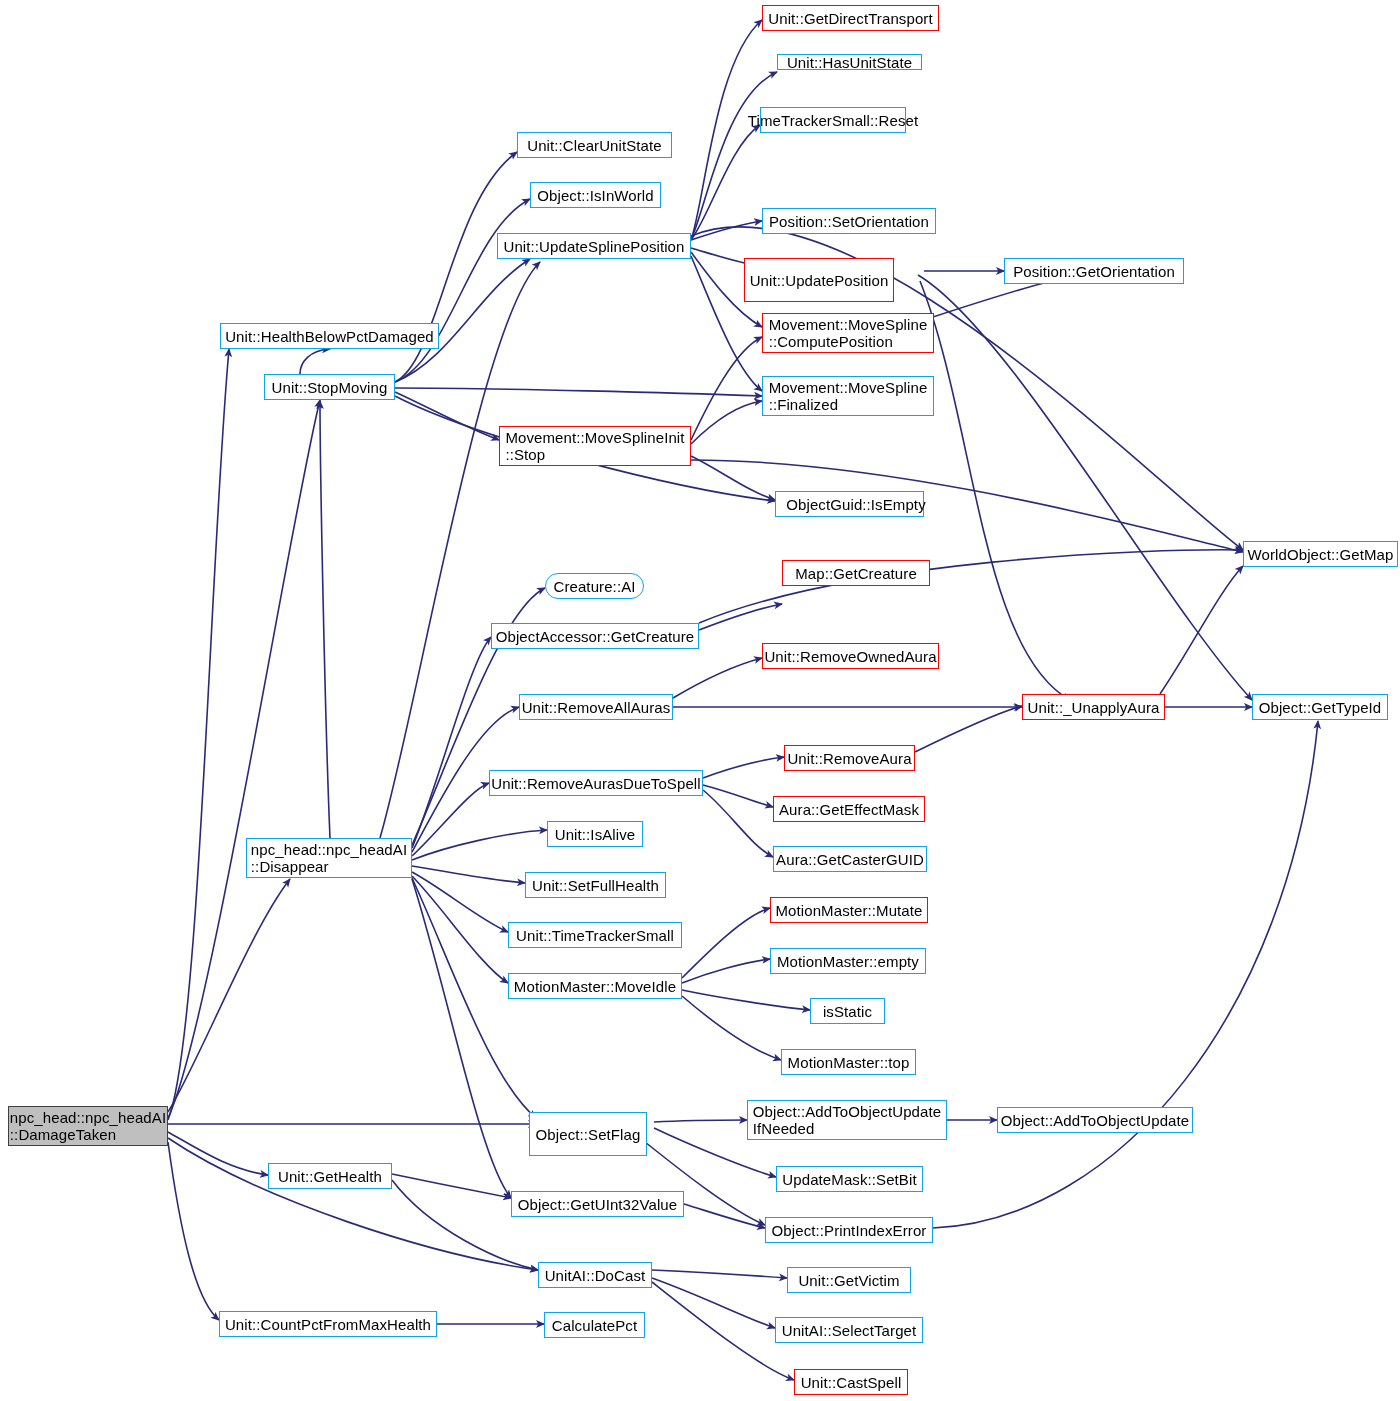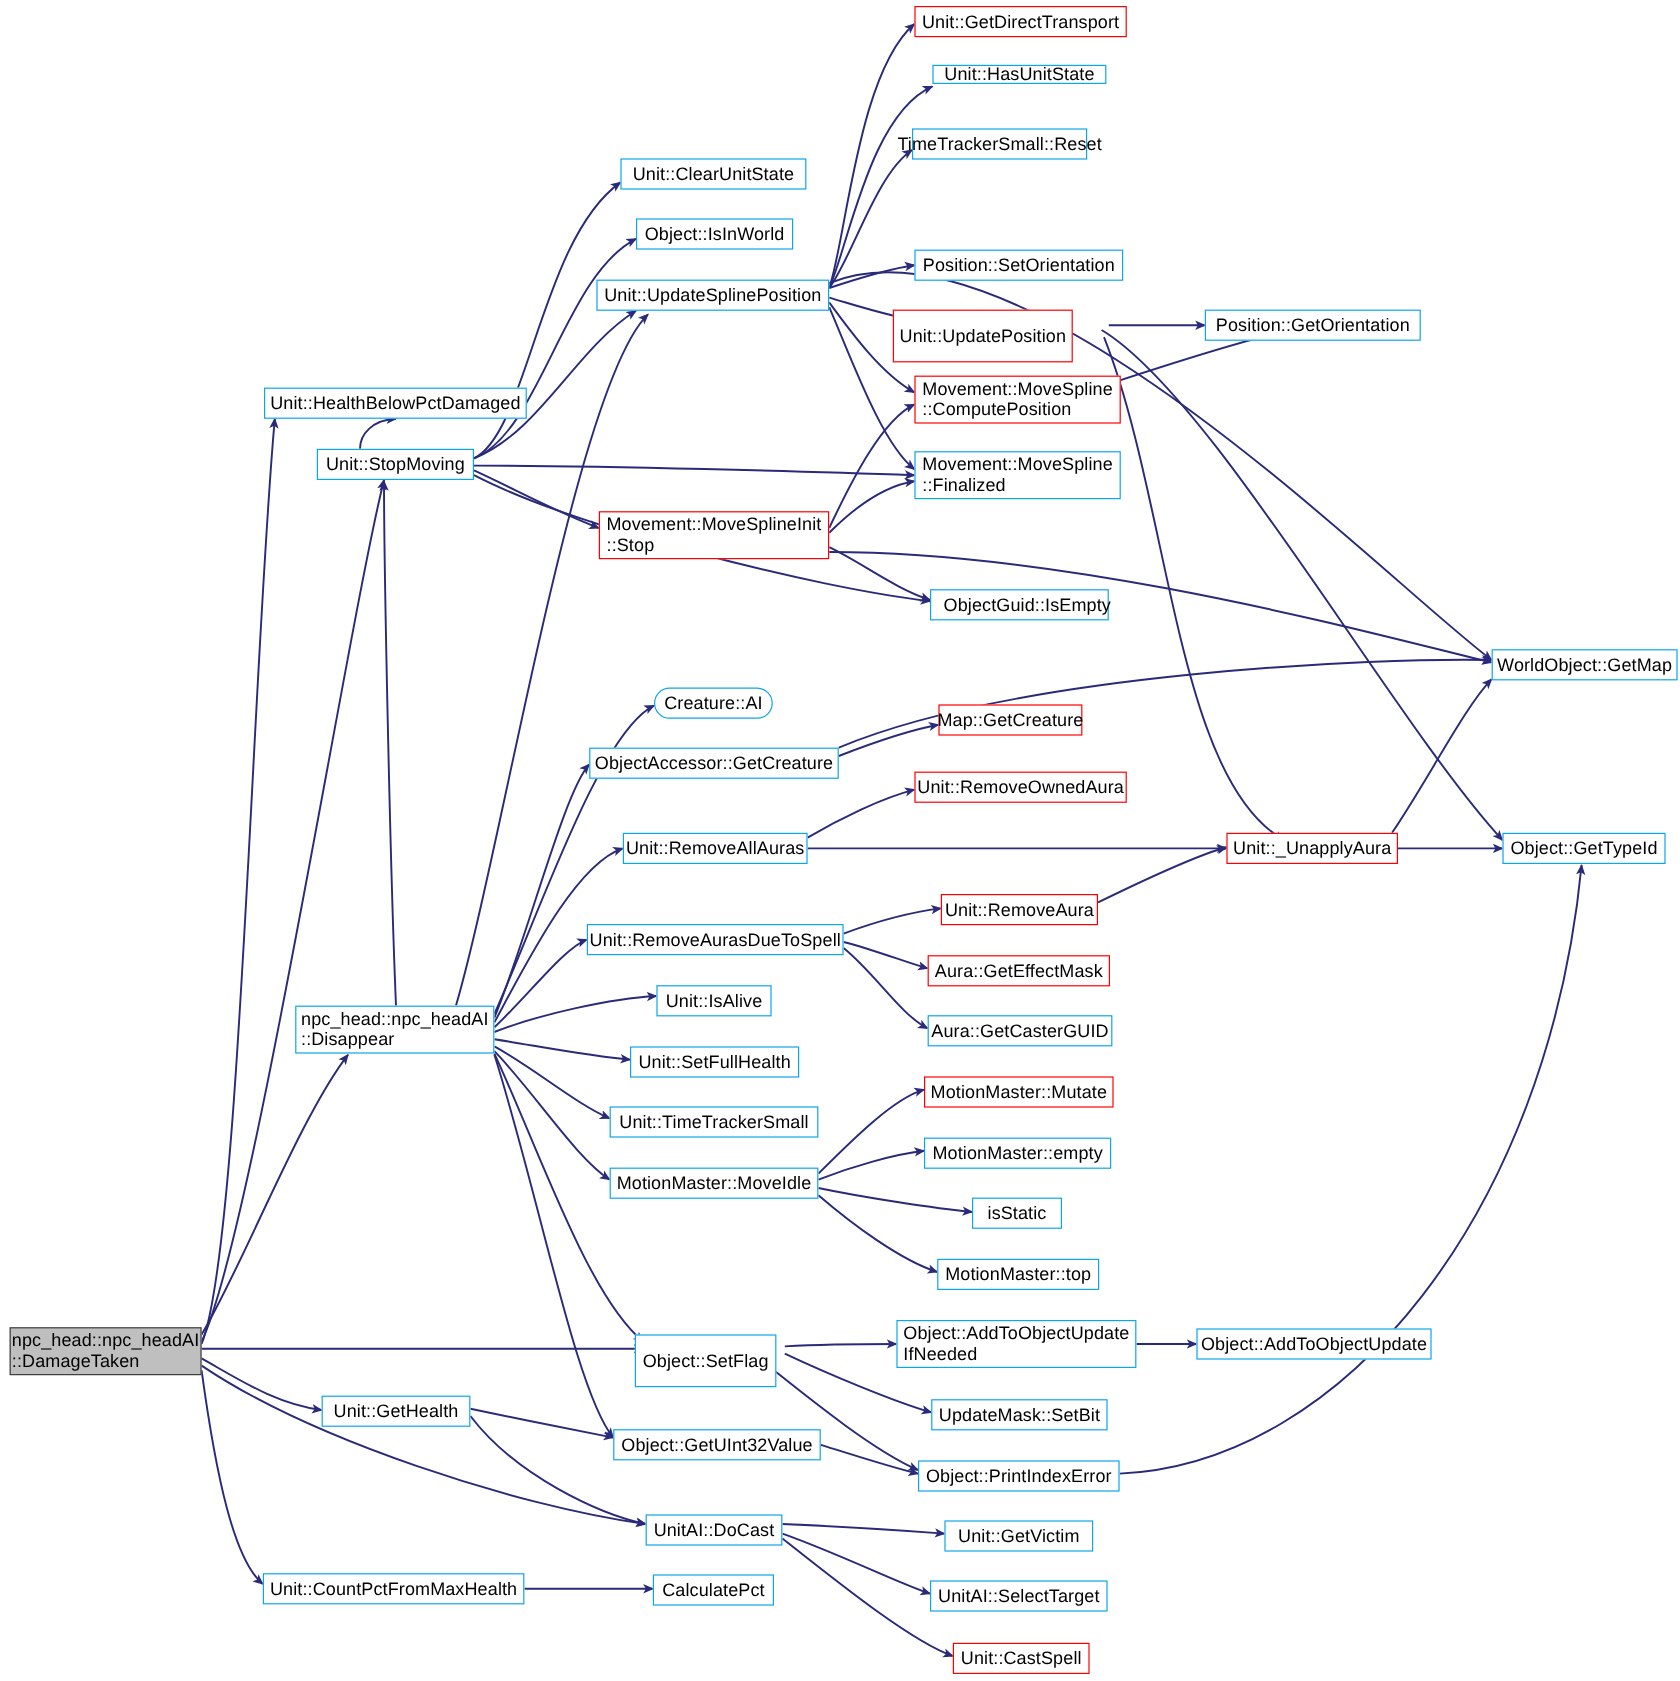--- a/index.html
+++ b/index.html
@@ -132,21 +132,21 @@
 ::ComputePosition</div>
       <div class="node" style="left: 762px; top: 376px; width: 172px; height: 40px;">Movement::MoveSpline
 ::Finalized</div>
       <div class="node red" style="left: 499px; top: 426px; width: 192px; height: 40px;">Movement::MoveSplineInit
 ::Stop</div>
       <div class="node" style="left: 775px; top: 491px; width: 149px; height: 26px; padding-left: 17px;">ObjectGuid::IsEmpty</div>
       <div class="node" style="left: 1004px; top: 258px; width: 180px; height: 26px;">Position::GetOrientation</div>
       <div class="node" style="left: 1243px; top: 541px; width: 155px; height: 26px;">WorldObject::GetMap</div>
       <div class="node" style="left: 545px; top: 573px; width: 99px; height: 26px; border-radius: 13px;">Creature::AI</div>
       <div class="node" style="left: 491px; top: 623px; width: 208px; height: 26px;">ObjectAccessor::GetCreature</div>
-      <div class="node red" style="left: 782px; top: 587px; width: 120px; height: 26px;">Map::GetCreature</div>
+      <div class="node red" style="left: 782px; top: 560px; width: 148px; height: 26px;">Map::GetCreature</div>
       <div class="node red" style="left: 762px; top: 643px; width: 177px; height: 26px;">Unit::RemoveOwnedAura</div>
       <div class="node" style="left: 519px; top: 694px; width: 154px; height: 26px;">Unit::RemoveAllAuras</div>
       <div class="node red" style="left: 1022px; top: 694px; width: 143px; height: 26px;">Unit::_UnapplyAura</div>
       <div class="node" style="left: 1252px; top: 694px; width: 136px; height: 26px;">Object::GetTypeId</div>
       <div class="node" style="left: 489px; top: 770px; width: 214px; height: 26px;">Unit::RemoveAurasDueToSpell</div>
       <div class="node red" style="left: 784px; top: 745px; width: 131px; height: 26px;">Unit::RemoveAura</div>
       <div class="node red" style="left: 773px; top: 796px; width: 152px; height: 26px;">Aura::GetEffectMask</div>
       <div class="node" style="left: 773px; top: 846px; width: 154px; height: 26px;">Aura::GetCasterGUID</div>
       <div class="node" style="left: 547px; top: 821px; width: 96px; height: 26px;">Unit::IsAlive</div>
       <div class="node" style="left: 525px; top: 872px; width: 141px; height: 26px;">Unit::SetFullHealth</div>

